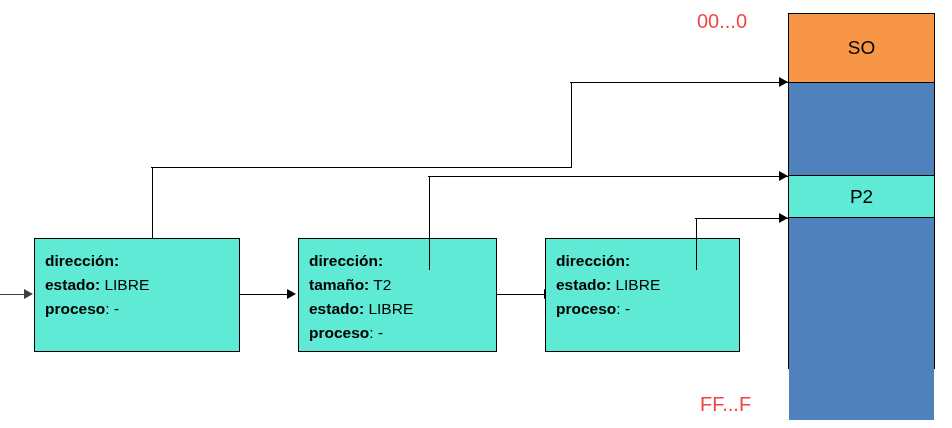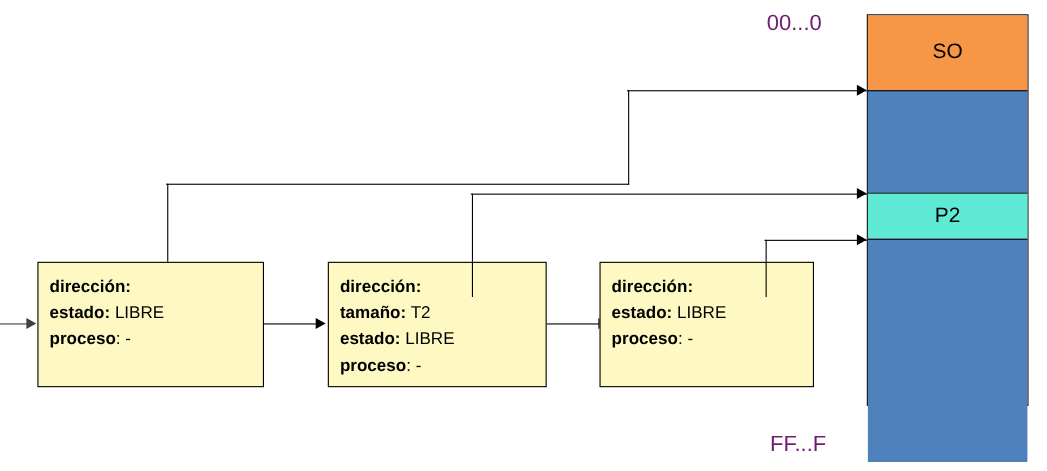--- a/index.html
+++ b/index.html
@@ -13,21 +13,21 @@
     height: 428px;
     background: #ffffff;
     overflow: hidden;
     font-family: "Liberation Sans", sans-serif;
   }
 
   
   .node {
     position: absolute;
     box-sizing: border-box;
-    background: #fef9c3;
+    background: #5eead4;
     border: 1px solid #000000;
     padding: 10px 0 0 10px;
   }
   .node .line {
     font-size: 15.5px;
     line-height: 24px;
     color: #000000;
     white-space: nowrap;
   }
   .node .line .k { font-weight: bold; }
@@ -53,21 +53,21 @@
     justify-content: center;
     font-size: 19px;
     color: #000000;
   }
   .seg.divider-top { border-top: 1px solid #000000; }
 
   
   .addr {
     position: absolute;
     font-size: 20px;
-    color: #701a75;
+    color: #ef4444;
     white-space: nowrap;
   }
 
   
   .hline {
     position: absolute;
     height: 0;
     border-top: 1.6px solid #000000;
   }
   .vline {

